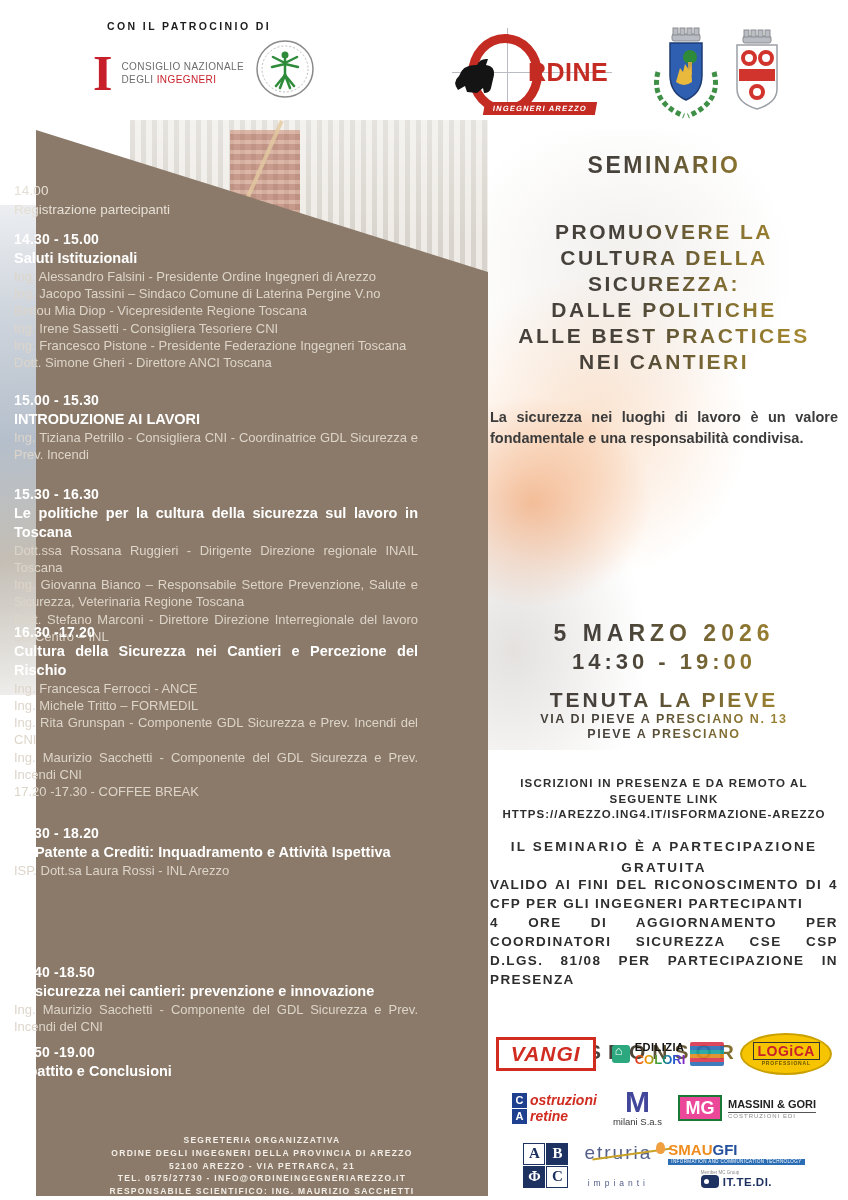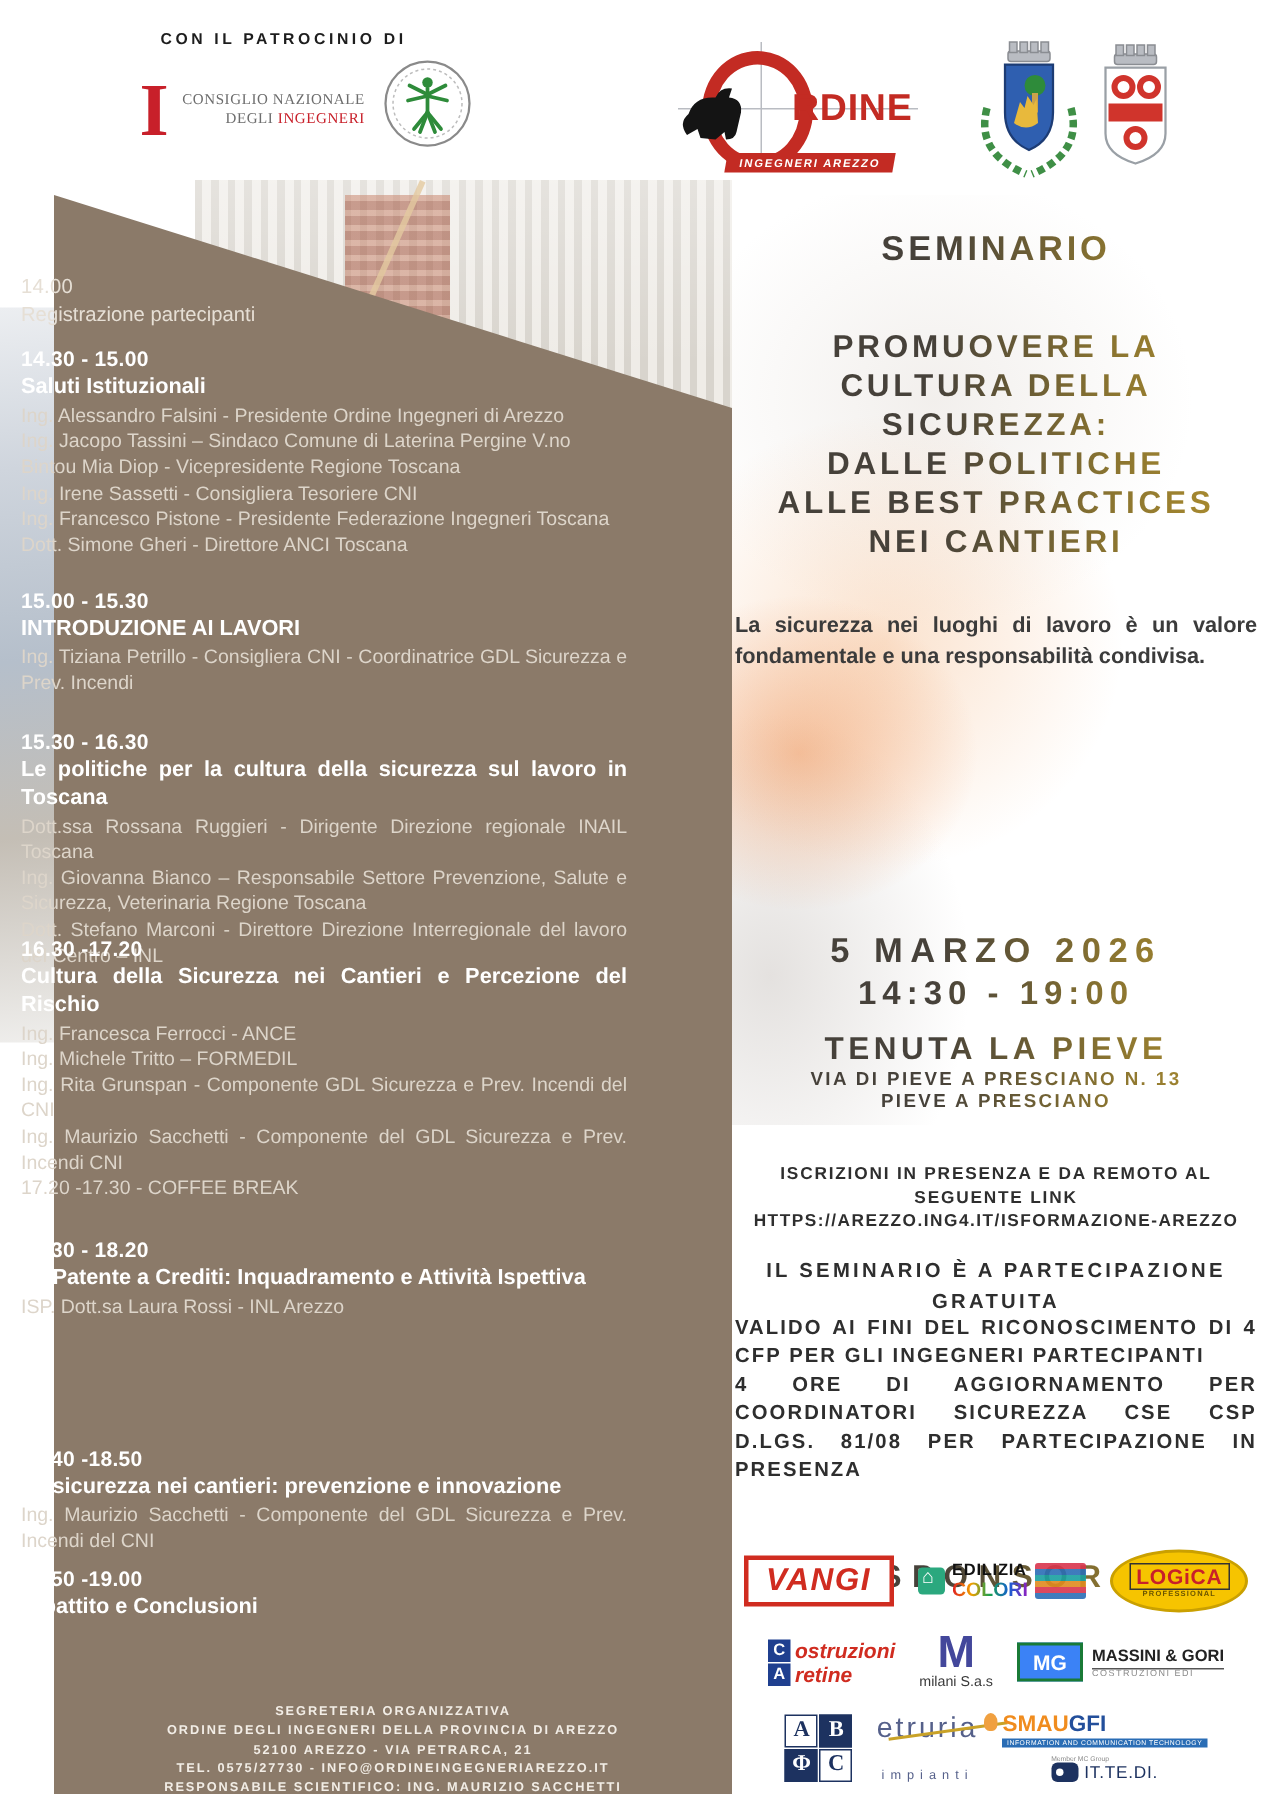--- a/index.html
+++ b/index.html
@@ -5,22 +5,22 @@
   html,body{margin:0;padding:0;background:#fff;}
   .page{position:relative;width:848px;height:1200px;overflow:hidden;background:#fff;
         font-family:"Liberation Sans",sans-serif;}
 
   
   .patronage{position:absolute;left:107px;top:20px;font-size:10.5px;font-weight:800;
              letter-spacing:2.4px;color:#1d1d1d;}
   .cni{position:absolute;left:93px;top:44px;width:160px;height:58px;display:flex;align-items:center;}
   .cni-mark{font-family:"Liberation Serif",serif;font-size:50px;line-height:52px;font-weight:700;
             color:#c8202a;margin-right:9px;}
-  .cni-text{font-family:Liberation Serif, serif;font-size:10px;line-height:13px;color:#6d6d6d;
-            letter-spacing:.4px;text-align:right;}
+  .cni-text{font-family:Liberation Sans, sans-serif;font-size:10px;line-height:13px;color:#6d6d6d;
+            letter-spacing:.4px;}
   .cni-red{color:#c8202a;}
   .circle-logo{position:absolute;left:255px;top:39px;width:60px;height:60px;}
   .ordine{position:absolute;left:452px;top:28px;width:160px;height:90px;}
   .ordine .hline{position:absolute;left:0;top:44px;width:160px;height:1px;background:#b9bcc2;}
   .ordine .vline{position:absolute;left:55px;top:0;width:1px;height:84px;background:#b9bcc2;}
   .o-ring{position:absolute;left:16px;top:6px;width:56px;height:62px;border:9px solid #c32b23;
           border-radius:50%;background:transparent;}
   .rdine{position:absolute;left:76px;top:30px;font-size:25px;font-weight:900;color:#c32b23;
          letter-spacing:.5px;}
   .ordine-banner{position:absolute;left:32px;top:74px;background:#c32b23;color:#fff;font-size:7.5px;
@@ -112,22 +112,22 @@
   .logica-sub{font-size:5px;font-weight:700;color:#6b5500;letter-spacing:.8px;}
   .ca{line-height:1;}
   .ca-row{display:flex;align-items:center;gap:3px;margin:1px 0;}
   .ca-sq{width:15px;height:15px;background:#1f3f8f;color:#fff;font-weight:900;font-size:11px;
       display:flex;align-items:center;justify-content:center;}
   .ca-word{font-style:italic;font-weight:800;font-size:14px;color:#d02c20;}
   .milani{display:flex;flex-direction:column;align-items:center;line-height:1;}
   .milani-m{font-size:30px;font-weight:900;color:#43479b;line-height:26px;}
   .milani-sub{font-size:9.5px;color:#3a3a3a;margin-top:2px;}
   .mg{display:flex;align-items:center;gap:6px;}
-  .mg-box{width:40px;height:22px;background:#3b82f6;border:2px solid #197a36;color:#fff;
-      font-weight:900;font-size:14px;display:flex;align-items:center;justify-content:center;}
+  .mg-box{width:40px;height:22px;background:#ec4899;border:2px solid #197a36;color:#fff;
+      font-weight:900;font-size:18px;display:flex;align-items:center;justify-content:center;}
   .mg-name{font-size:11px;font-weight:900;color:#222;border-bottom:1px solid #555;line-height:1.3;}
   .mg-sub{font-size:6px;color:#8a8a8a;letter-spacing:1px;}
   .smau{display:flex;flex-direction:column;align-items:flex-start;line-height:1;}
   .smau-main{font-size:15px;font-weight:900;}
   .smau-o{color:#f08c1e;}.smau-b{color:#234f9b;}
   .smau-sub{font-size:4.5px;color:#fff;background:#2a6db5;padding:1px 3px;letter-spacing:.4px;margin-top:2px;}
   .smau-mascot{position:absolute;left:-12px;top:0;width:9px;height:12px;background:#f0a040;
       border-radius:50% 50% 40% 40%;}
   .smau-wrap{position:relative;}
   .abfc{display:grid;grid-template-columns:22px 22px;grid-template-rows:22px 22px;gap:1px;
@@ -139,21 +139,21 @@
   .etruria{display:flex;flex-direction:column;align-items:center;line-height:1;position:relative;}
   .etr-main{font-size:19px;font-weight:300;color:#55608a;letter-spacing:2px;}
   .etr-sub{font-size:8.5px;color:#55608a;letter-spacing:4px;margin-top:17px;}
   .etruria:after{content:"";position:absolute;left:8px;top:10px;width:80px;height:1.5px;
       background:#c9a227;transform:rotate(-8deg);}
   .stack{display:flex;flex-direction:column;align-items:center;gap:5px;}
   .ittedi{display:flex;align-items:center;gap:4px;}
   .ittedi-icon{width:18px;height:13px;background:#1d3260;border-radius:4px;position:relative;}
   .ittedi-icon:after{content:"";position:absolute;left:3px;top:4px;width:5px;height:5px;
       background:#fff;border-radius:50%;}
-  .ittedi-text{font-size:11.5px;font-weight:400;color:#1d3260;letter-spacing:.5px;}
+  .ittedi-text{font-size:11.5px;font-weight:700;color:#1d3260;letter-spacing:.5px;}
   .ittedi-member{font-size:4.5px;color:#8a8a8a;}
 </style>
 </head>
 <body>
 
 <div class="page">
 
   <div class="photo-top"></div>
   <div class="person-strip"></div>
   <div class="right-bg"></div>

